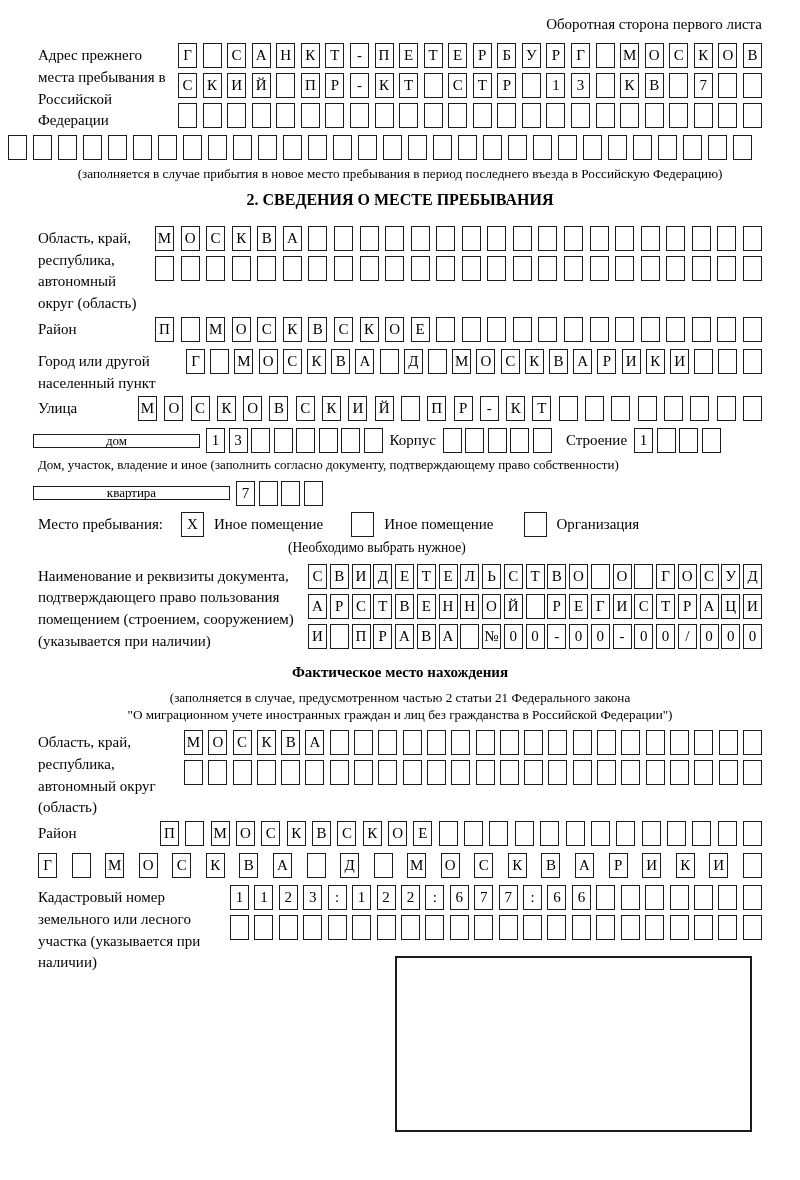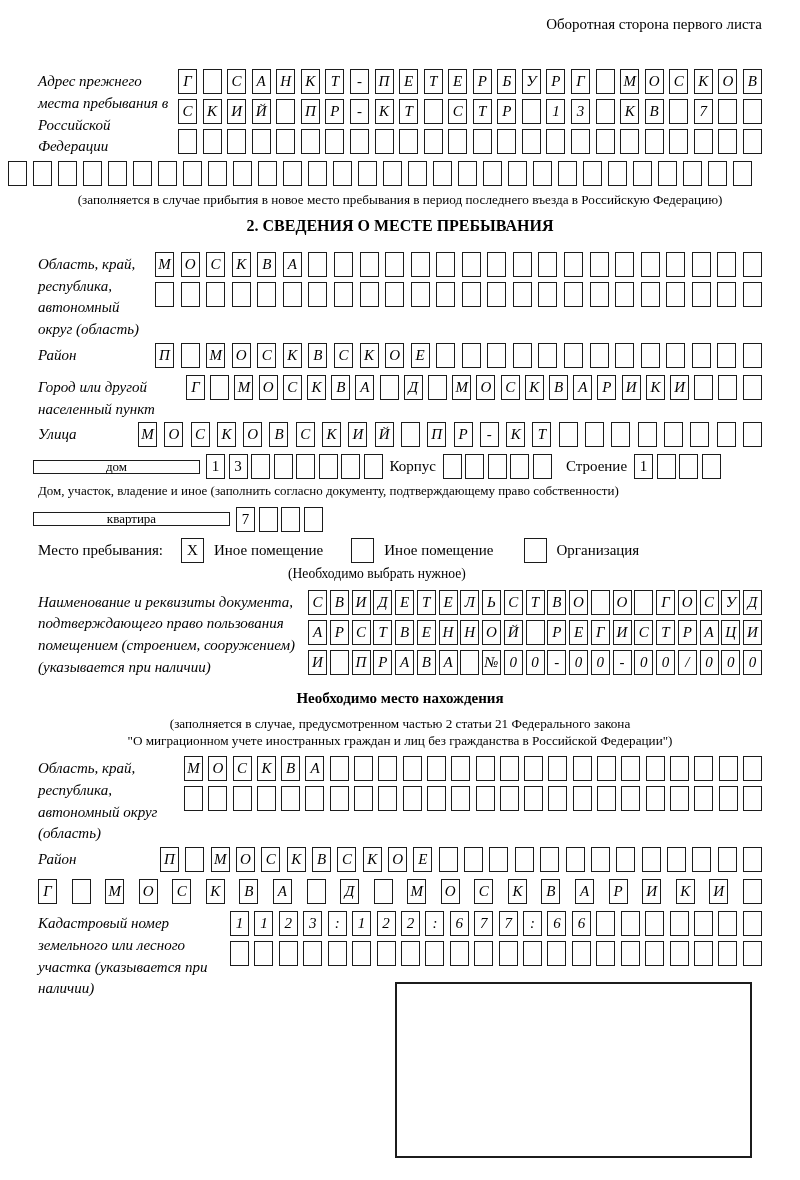--- a/index.html
+++ b/index.html
@@ -3,23 +3,23 @@
 <meta charset="utf-8">
 <style>
   * { margin:0; padding:0; box-sizing:border-box; }
   html,body { background:#fff; }
   body {
     width:800px; height:1180px; position:relative; overflow:hidden;
     color:#000; font-family:"Liberation Serif","DejaVu Serif",serif; font-size:15px;
   }
   .page { padding:16px 38px 0 38px; width:800px; }
 
-  .header-note { text-align:right; font-size:15px; margin-bottom:36px; }
-
-  .field { display:flex; align-items:flex-start;font-style:italic; }
+  .header-note { text-align:right; font-size:15px; margin-bottom:10px; }
+
+  .field { display:flex; align-items:flex-start; }
   .field .label { flex:none; line-height:1.45; font-size:15px; padding-top:2px; }
   .field .rows { flex:1; }
 
   .cells { display:flex; justify-content:space-between; margin-bottom:5px; }
   .cell {
     flex:none; width:19px; height:25px; border:1.6px solid #1c1c1c;
     display:inline-flex; align-items:center; justify-content:center;
     font-size:15px; line-height:1;
   }
 
@@ -453,21 +453,21 @@
           <span class="cell">0</span>
           <span class="cell">0</span>
           <span class="cell">/</span>
           <span class="cell">0</span>
           <span class="cell">0</span>
           <span class="cell">0</span>
         </div>
     </div>
   </div>
 
-  <div class="sub-title">Необходимо место нахождения</div>
+  <div class="sub-title">Фактическое место нахождения</div>
   <div class="caption">(заполняется в случае, предусмотренном частью 2 статьи 21 Федерального закона</div>
   <div class="caption mb6">"О миграционном учете иностранных граждан и лиц без гражданства в Российской Федерации")</div>
 
   <div class="field mb2">
     <div class="label" style="width:146px;">Область, край, республика, автономный округ (область)</div>
     <div class="rows">
       <div class="cells">
           <span class="cell">М</span>
           <span class="cell">О</span>
           <span class="cell">С</span>

